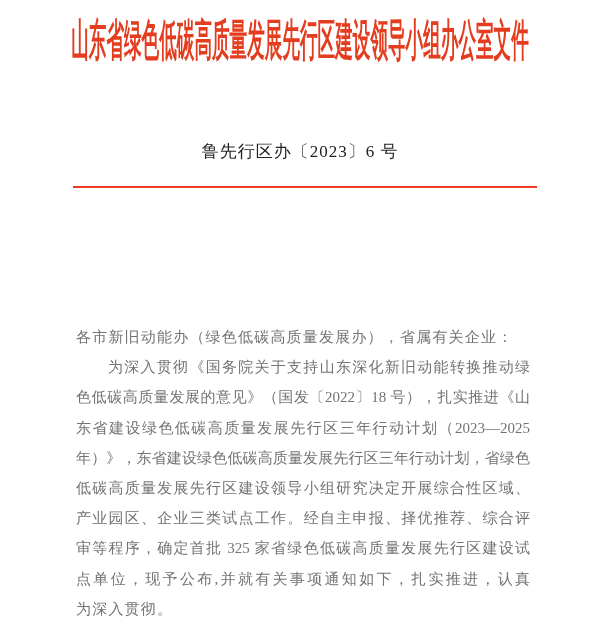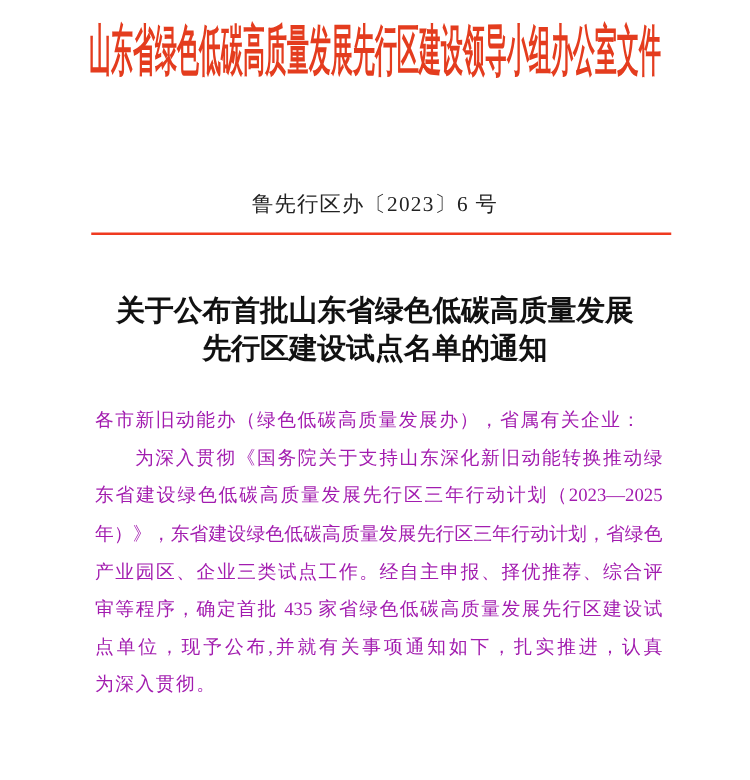--- a/index.html
+++ b/index.html
@@ -24,21 +24,21 @@
     font-weight: bold;
     color: var(--red-text, #e43c1e);
     white-space: nowrap;
     line-height: 1.15;
     transform: scaleX(0.40);
     transform-origin: center;
     letter-spacing: 0;
   }
   
   .doc-number {
-    position: absolute; top: 152px; left: 0; width: 600px;
+    position: absolute; top: 140px; left: 0; width: 600px;
     text-align: center;
     font-size: 17px;
     letter-spacing: 1px;
     color: #222222;
     line-height: 24px;
   }
   
   .red-line {
     position: absolute; top: 186px; left: 73px;
     width: 464px; height: 2px;
@@ -53,21 +53,21 @@
     font-weight: bold;
     color: #111111;
     line-height: 30px;
   }
   .title-line { display: block; }
   
   .body {
     position: absolute; top: 322px; left: 76px;
     width: 454px;
     font-size: 15px;
-    color: #a21caf;
+    color: #737373;
   }
   .line { line-height: 30.2px; }
   .line.fill {
     text-align: justify;
     text-align-last: justify;
   }
   .line.indent { text-indent: 32px; }
   .line.salutation { text-align: left; letter-spacing: 1.2px; }
   .line.last { text-align: left; letter-spacing: 1.2px; }
 </style>
@@ -77,29 +77,27 @@
 <div class="page">
 
   <div class="header">
     <span class="header-text">山东省绿色低碳高质量发展先行区建设领导小组办公室文件</span>
   </div>
 
   <div class="doc-number">鲁先行区办〔2023〕6 号</div>
 
   <div class="red-line"></div>
 
-  <h1 class="title">
-    <span class="title-line">关于公布首批山东省绿色低碳高质量发展</span>
-    <span class="title-line">先行区建设试点名单的通知</span>
-  </h1>
 
   <div class="body">
     <div class="line salutation">各市新旧动能办（绿色低碳高质量发展办），省属有关企业：</div>
     <div class="line fill indent">为深入贯彻《国务院关于支持山东深化新旧动能转换推动绿</div>
+    <div class="line fill">色低碳高质量发展的意见》（国发〔2022〕18 号），扎实推进《山</div>
     <div class="line fill">东省建设绿色低碳高质量发展先行区三年行动计划（2023—2025</div>
     <div class="line fill">年）》，东省建设绿色低碳高质量发展先行区三年行动计划，省绿色</div>
+    <div class="line fill">低碳高质量发展先行区建设领导小组研究决定开展综合性区域、</div>
     <div class="line fill">产业园区、企业三类试点工作。经自主申报、择优推荐、综合评</div>
-    <div class="line fill">审等程序，确定首批 435 家省绿色低碳高质量发展先行区建设试</div>
+    <div class="line fill">审等程序，确定首批 325 家省绿色低碳高质量发展先行区建设试</div>
     <div class="line fill">点单位，现予公布,并就有关事项通知如下，扎实推进，认真</div>
     <div class="line last">为深入贯彻。</div>
   </div>
 
 </div>
 
 </body></html>

